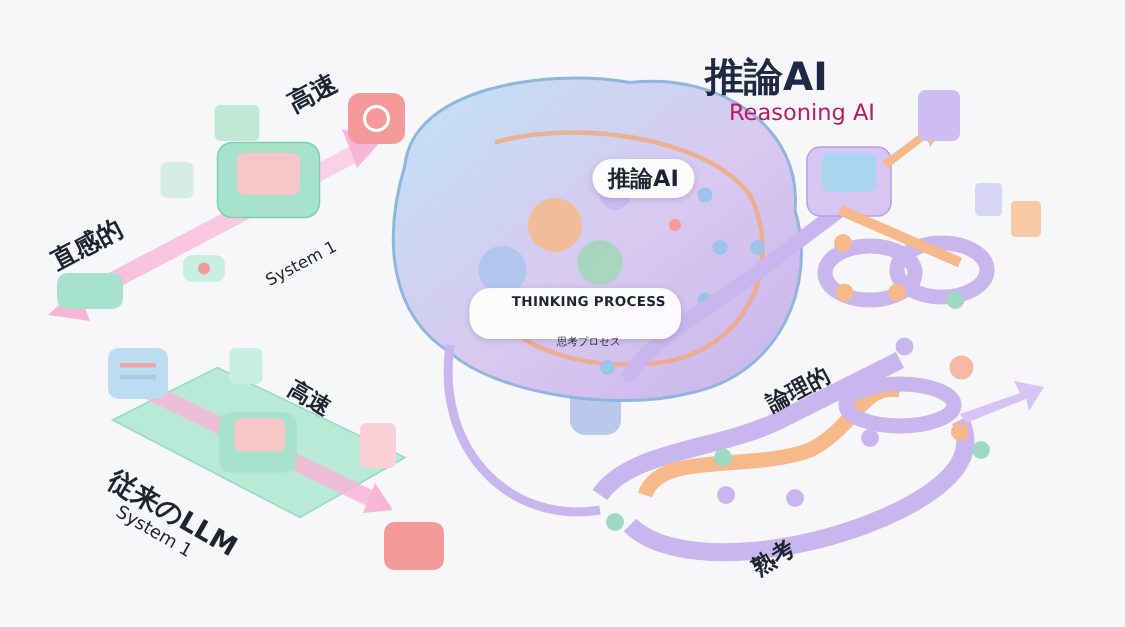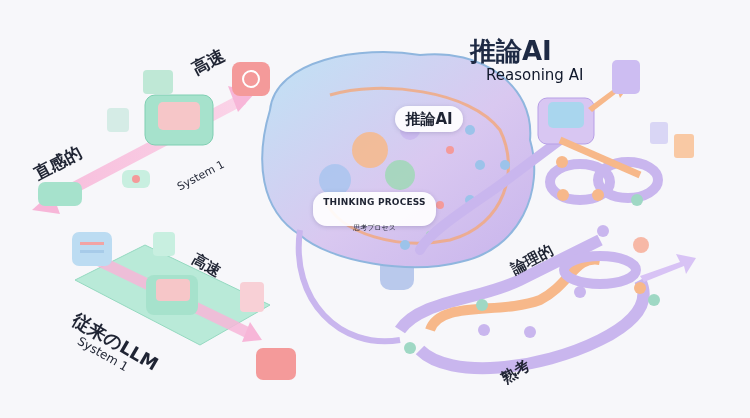--- a/index.html
+++ b/index.html
@@ -1,23 +1,23 @@
 <!DOCTYPE html>
 <html><head>
 <meta charset="utf-8">
 <style>
   html, body { margin:0; padding:0; }
   body { width:750px; height:418px; overflow:hidden; background:#f7f7fa; font-family:"DejaVu Sans", sans-serif; position:relative; }
   svg.scene { position:absolute; left:0; top:0; }
   .label { position:absolute; color:#1f2433; font-weight:bold; white-space:nowrap; }
   .title-main { left:470px; top:34px; font-size:26px; font-weight:bold; color:#1e2a44; }
-  .title-sub { left:486px; top:66px; font-size:15px; font-weight:normal; color:#0f172a; }
+  .title-sub { left:486px; top:66px; font-size:15px; font-weight:normal; color:#be185d; }
   .pill { position:absolute; background:rgba(255,255,255,0.92); border-radius:14px; box-shadow:0 1px 4px rgba(80,80,120,0.25); text-align:center; color:#1f2433; }
   .pill-reason { left:395px; top:106px; width:68px; height:26px; line-height:26px; font-size:15px; font-weight:bold; }
-  .pill-think { left:313px; top:192px; width:123px; height:34px; }
+  .pill-think { left:313px; top:192px; width:123px; height:34px;padding-left:18px; }
   .pill-think .en { font-size:9px; font-weight:bold; margin-top:5px; letter-spacing:0.2px;}
   .pill-think .jp { font-size:7px; margin-top:16px;}
   .rot-left { transform:rotate(-28deg); transform-origin:left top; }
   .rot-down { transform:rotate(30deg); transform-origin:left top; }
 </style>
 </head>
 <body>
 
 <svg class="scene" width="750" height="418" viewBox="0 0 750 418">
   <defs>

